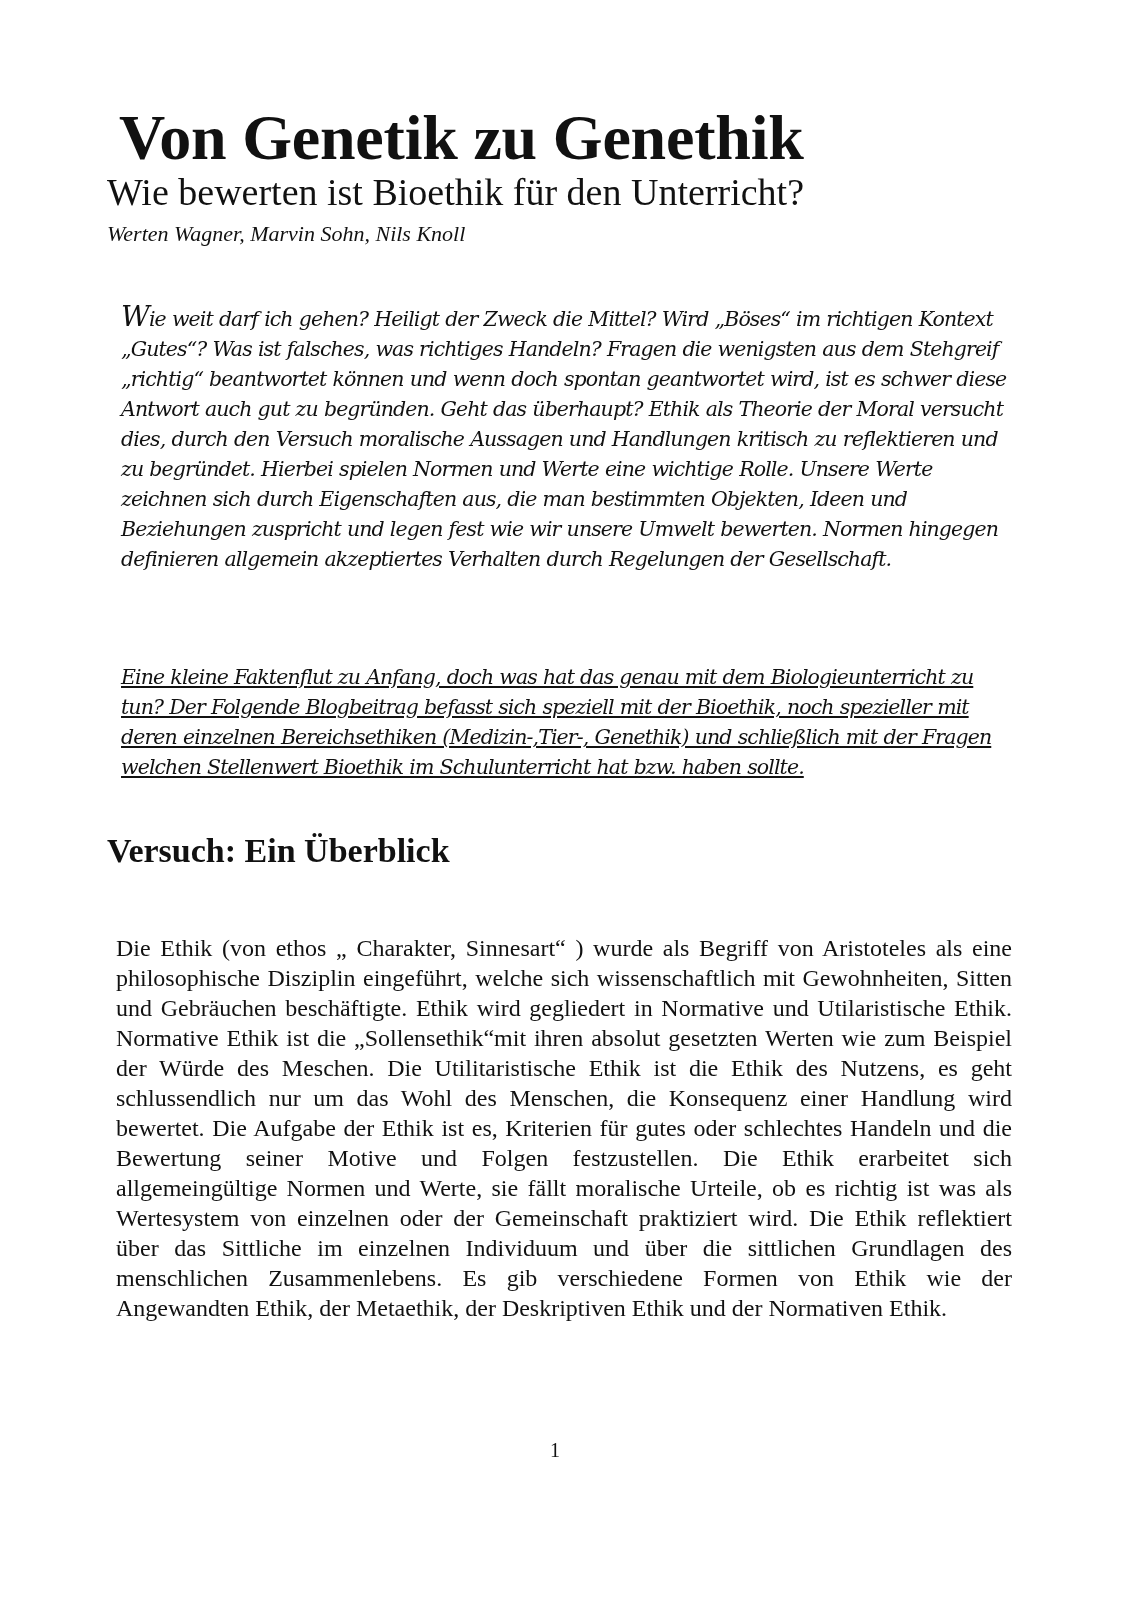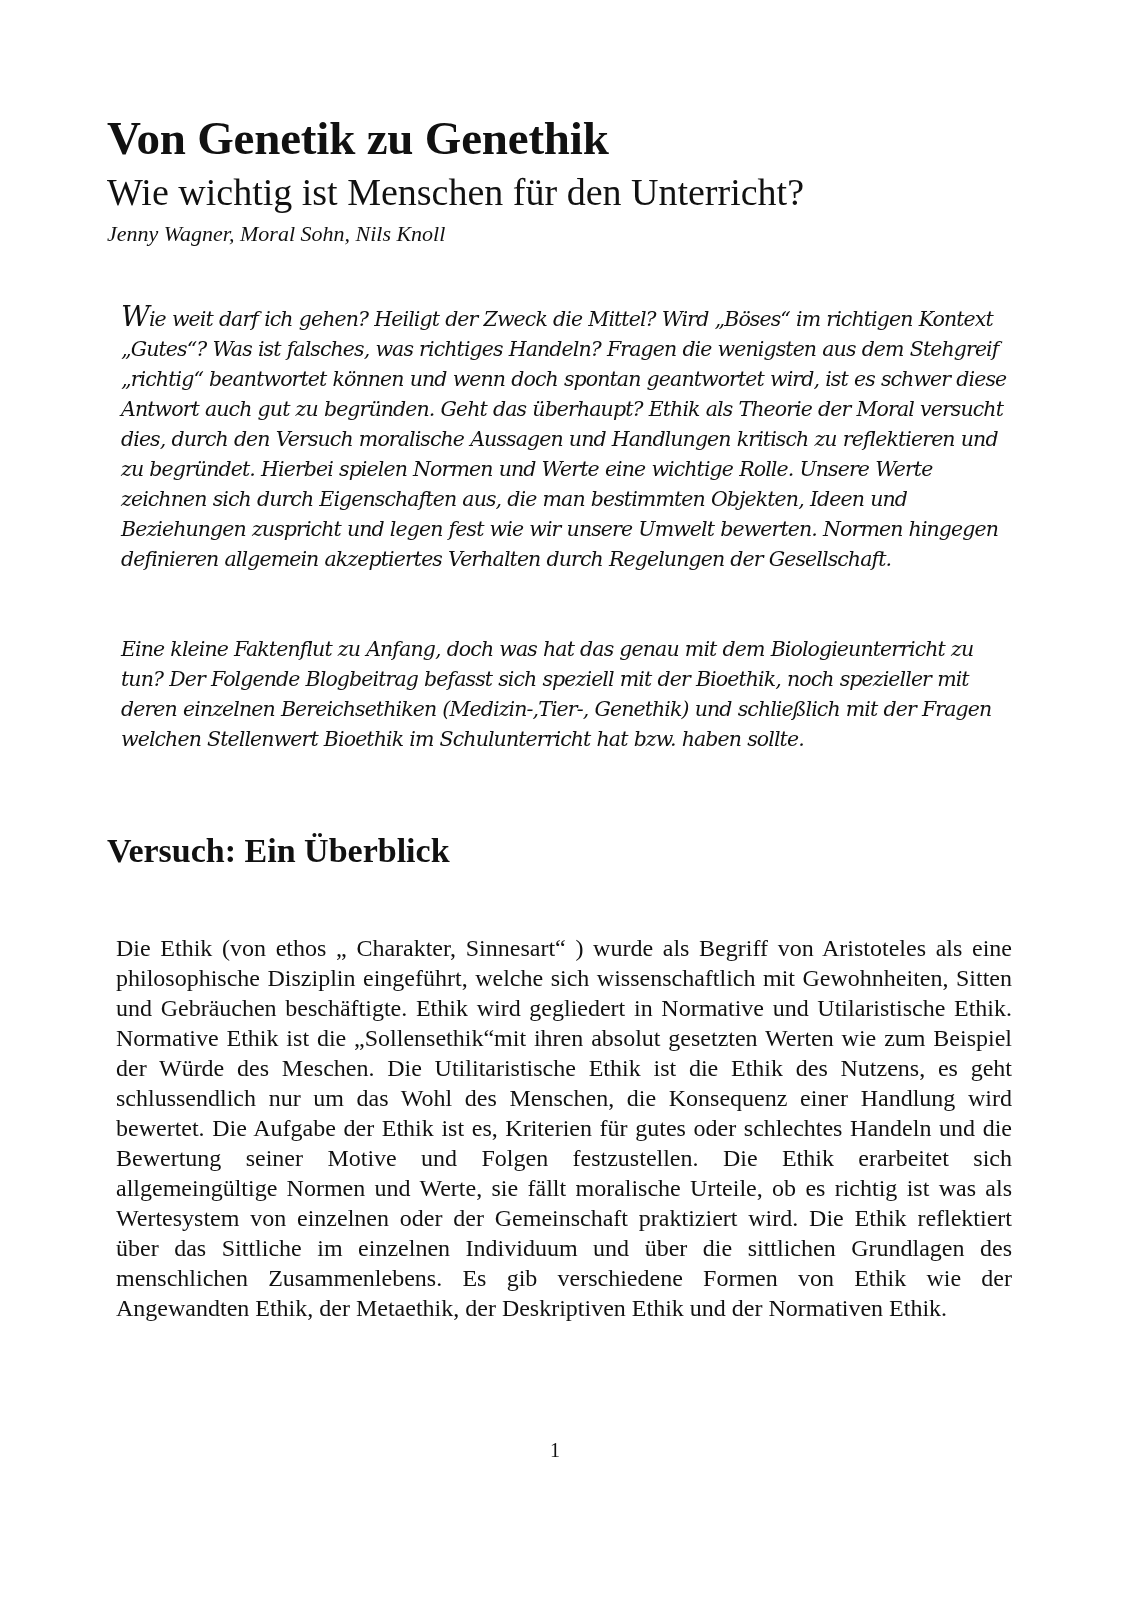--- a/index.html
+++ b/index.html
@@ -15,26 +15,26 @@
       color: #111111;
     }
     .page {
       position: absolute;
       left: 107px;
       top: 0;
       width: 896px;
     }
     .title {
       position: absolute;
-      left: 0;
+      left: 12px;
       top: 110px;
       margin: 0;
       font-family: "Liberation Serif", serif;
       font-weight: bold;
-      font-size: 47px;
+      font-size: 64px;
       line-height: 56px;
       white-space: nowrap;
       letter-spacing: -0.2px;
       text-align: center;
     }
     .subtitle {
       position: absolute;
       left: 0;
       top: 170px;
       margin: 0;
@@ -61,21 +61,21 @@
       width: 896px;
       margin: 14px;
       font-family: "DejaVu Serif", serif;
       font-style: italic;
       font-size: 20.5px;
       line-height: 30px;
       letter-spacing: -0.9px;
       word-spacing: 0.5px;
     }
     .intro-1 { top: 288px; }
-    .intro-2 { top: 620px; }
+    .intro-2 { top: 648px; text-decoration: underline; }
     .drop {
       font-size: 28px;
       font-style: italic;
     }
     .section-heading {
       position: absolute;
       left: 0;
       top: 830px;
       margin: 0;
       font-family: "Liberation Serif", serif;
@@ -104,22 +104,22 @@
       font-family: "Liberation Serif", serif;
       font-size: 20px;
       line-height: 24px;
     }
   </style>
 </head>
 <body>
 
 <div class="page">
   <h1 class="title">Von Genetik zu Genethik</h1>
-  <h2 class="subtitle">Wie wichtig ist Menschen für den Unterricht?</h2>
-  <p class="authors">Jenny Wagner, Moral Sohn, Nils Knoll</p>
+  <h2 class="subtitle">Wie bewerten ist Bioethik für den Unterricht?</h2>
+  <p class="authors">Werten Wagner, Marvin Sohn, Nils Knoll</p>
 
   <p class="intro intro-1"><span class="drop">W</span><span>ie weit darf ich gehen?  Heiligt der Zweck die Mittel? Wird „Böses“ im richtigen Kontext  „Gutes“? Was ist falsches, was  richtiges Handeln? Fragen die wenigsten aus dem Stehgreif „richtig“ beantwortet können und wenn doch spontan geantwortet wird, ist es schwer diese  Antwort auch gut zu begründen. Geht das überhaupt? Ethik als Theorie der Moral versucht dies, durch den Versuch  moralische Aussagen und Handlungen kritisch zu reflektieren und zu begründet. Hierbei spielen Normen und Werte eine wichtige Rolle. Unsere Werte zeichnen sich durch Eigenschaften aus, die man bestimmten Objekten, Ideen und Beziehungen zuspricht und legen fest wie wir unsere Umwelt bewerten. Normen hingegen definieren allgemein akzeptiertes Verhalten durch Regelungen der Gesellschaft.</span></p>
 
   <p class="intro intro-2">Eine kleine Faktenflut zu Anfang, doch was hat das genau mit dem Biologieunterricht zu tun? Der Folgende Blogbeitrag befasst sich speziell mit der Bioethik, noch spezieller mit deren einzelnen Bereichsethiken (Medizin-,Tier-, Genethik) und schließlich mit der  Fragen welchen Stellenwert Bioethik im Schulunterricht hat bzw. haben sollte.</p>
 
   <h2 class="section-heading">Versuch: Ein Überblick</h2>
 
   <p class="body-text">Die Ethik (von ethos „ Charakter, Sinnesart“ ) wurde als Begriff von Aristoteles als eine philosophische Disziplin eingeführt, welche sich wissenschaftlich mit Gewohnheiten, Sitten und Gebräuchen beschäftigte. Ethik wird gegliedert in Normative und Utilaristische Ethik. Normative Ethik ist die „Sollensethik“mit ihren absolut gesetzten Werten wie zum Beispiel der Würde des Meschen. Die Utilitaristische Ethik ist die Ethik des Nutzens, es geht schlussendlich nur um das Wohl des Menschen, die Konsequenz einer Handlung wird bewertet. Die Aufgabe der Ethik ist es, Kriterien für gutes oder schlechtes Handeln und die Bewertung seiner Motive und Folgen festzustellen. Die Ethik erarbeitet sich allgemeingültige Normen und Werte, sie fällt moralische Urteile, ob es richtig ist was als Wertesystem von einzelnen oder der Gemeinschaft praktiziert wird. Die Ethik reflektiert über das Sittliche im einzelnen Individuum und über die sittlichen Grundlagen des menschlichen Zusammenlebens. Es gib verschiedene Formen von Ethik wie der Angewandten Ethik, der Metaethik, der Deskriptiven Ethik und der Normativen Ethik.</p>
 
   <div class="page-number">1</div>

